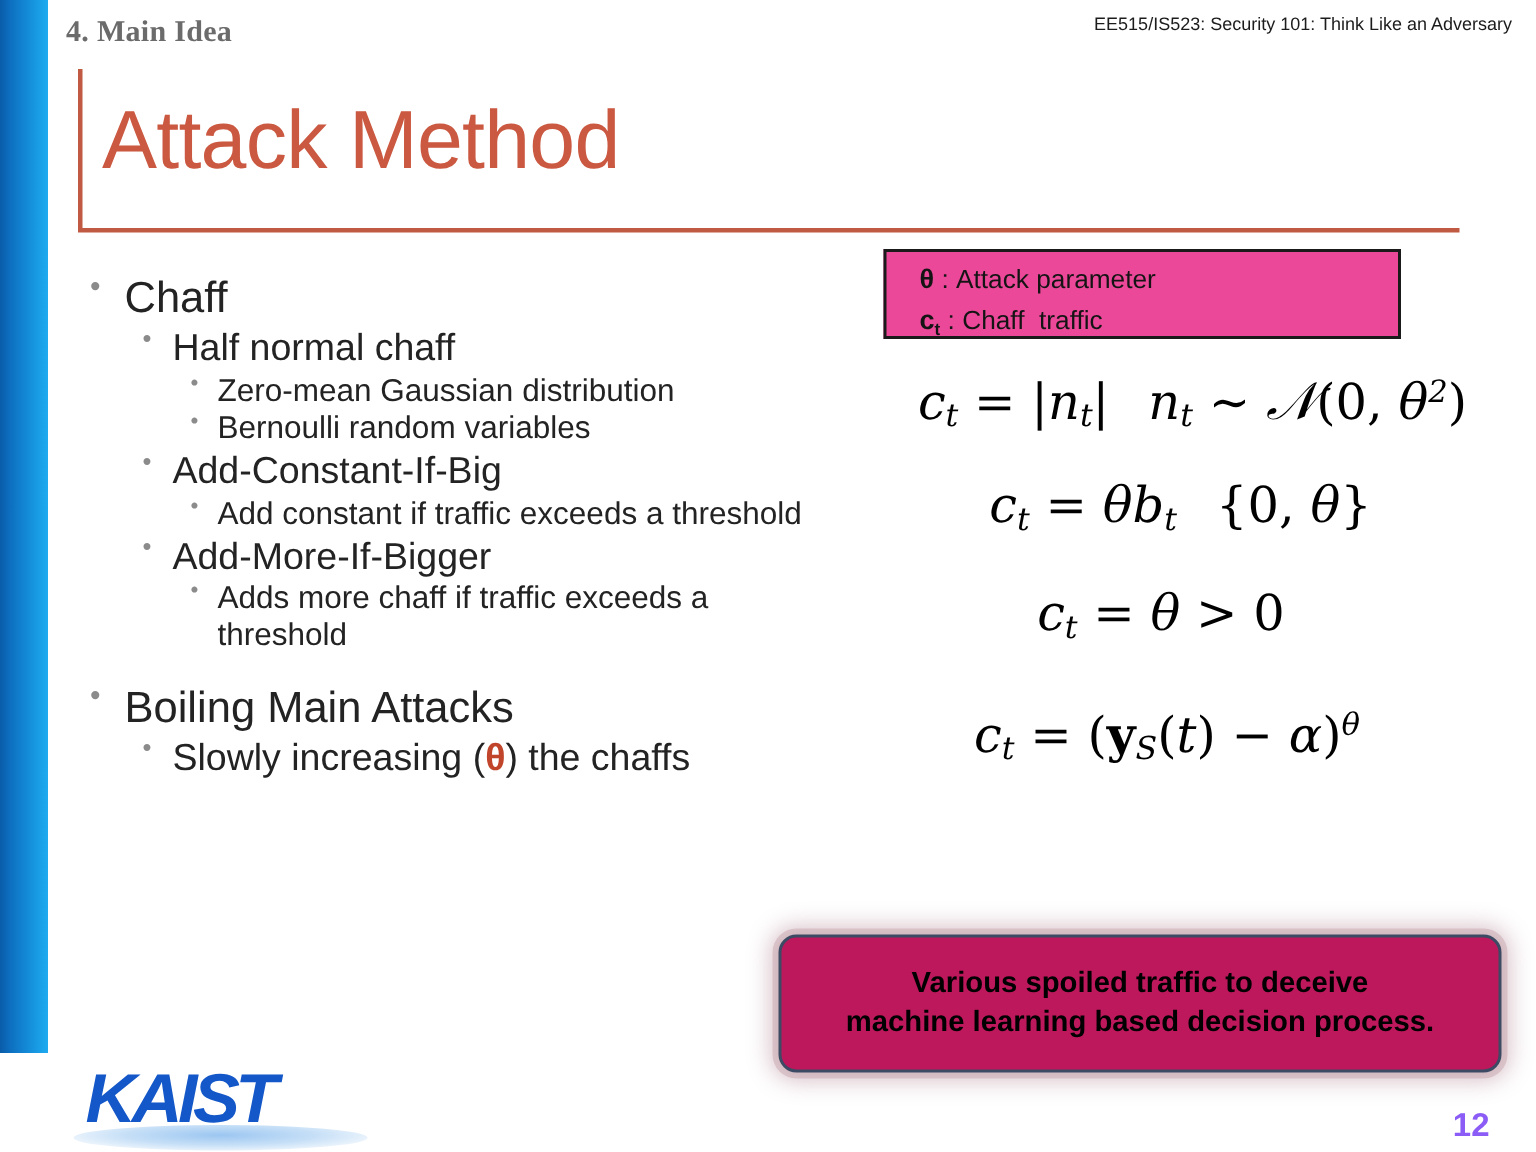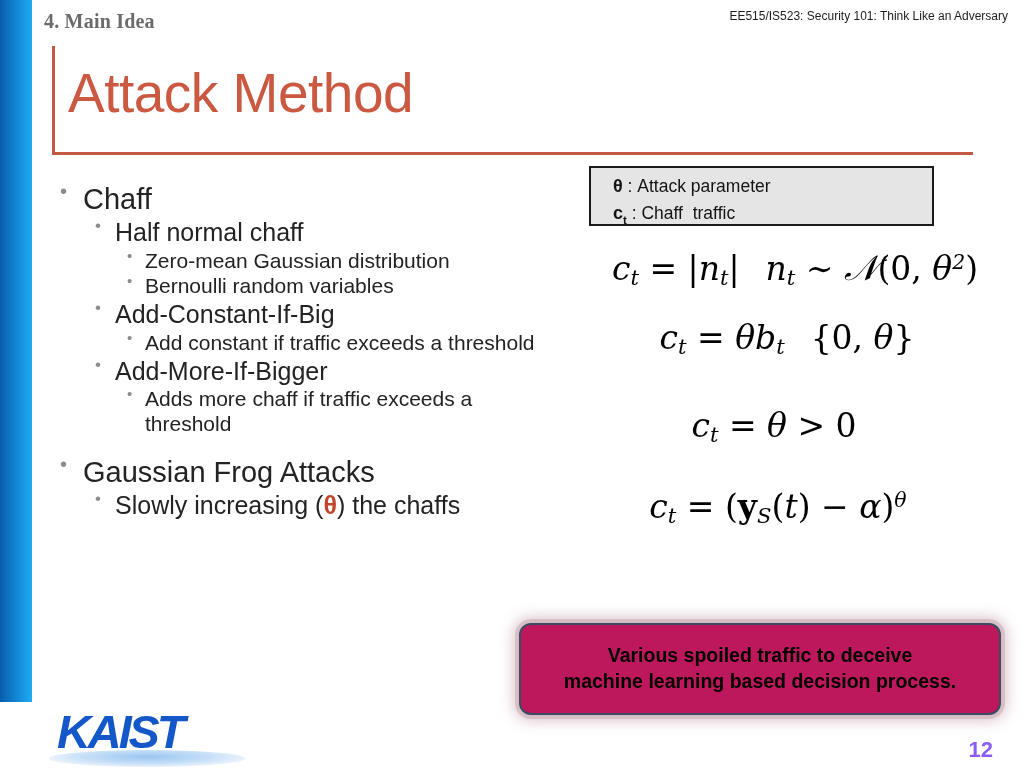--- a/index.html
+++ b/index.html
@@ -141,21 +141,21 @@
   }
 
   
   .legend-box {
     position: absolute;
     left: 589px;
     top: 166px;
     width: 345px;
     height: 60px;
     border: 2px solid #1a1a1a;
-    background: #e5e5e5;
+    background: #ec4899;
     box-sizing: border-box;
     padding: 5px 0 0 22px;
   }
   .legend-row {
     font-size: 17.5px;
     color: #141414;
     line-height: 1.52;
     white-space: pre;
   }
   .sym {
@@ -177,21 +177,21 @@
     color: #000000;
   }
   .eq {
     text-align: center;
     font-size: 33px;
     font-style: italic;
     white-space: nowrap;
   }
   .eq1 { margin-left: 26px; }
   .eq2 { margin-top: 28px; margin-left: 10px; }
-  .eq3 { margin-top: 46px; margin-left: -16px; }
+  .eq3 { margin-top: 30px; margin-left: -16px; }
   .eq4 { margin-top: 40px; margin-left: -8px; }
   .eq .up { font-style: normal; }
   .eq sub {
     font-size: 0.64em;
     font-style: italic;
     vertical-align: -0.25em;
   }
   .eq sup {
     font-size: 0.62em;
     font-style: italic;
@@ -294,21 +294,21 @@
 
   <div class="bullets">
     <div class="bl lvl1">Chaff</div>
     <div class="bl lvl2">Half normal chaff</div>
     <div class="bl lvl3">Zero-mean Gaussian distribution</div>
     <div class="bl lvl3">Bernoulli random variables</div>
     <div class="bl lvl2">Add-Constant-If-Big</div>
     <div class="bl lvl3">Add constant if traffic exceeds a threshold</div>
     <div class="bl lvl2">Add-More-If-Bigger</div>
     <div class="bl lvl3">Adds more chaff if traffic exceeds a threshold</div>
-    <div class="bl lvl1" style="margin-top:18px;">Gaussian Frog Attacks</div>
+    <div class="bl lvl1" style="margin-top:18px;">Boiling Main Attacks</div>
     <div class="bl lvl2"><span>Slowly increasing (</span><span class="theta-accent">θ</span><span>) the chaffs</span></div>
   </div>
 
   <div class="legend-box">
     <div class="legend-row"><span class="sym">θ</span><span> : Attack parameter</span></div>
     <div class="legend-row"><span class="sym"><span>c</span><sub>t</sub></span><span> : Chaff  traffic</span></div>
   </div>
 
   <div class="equations">
     <div class="eq eq1">

